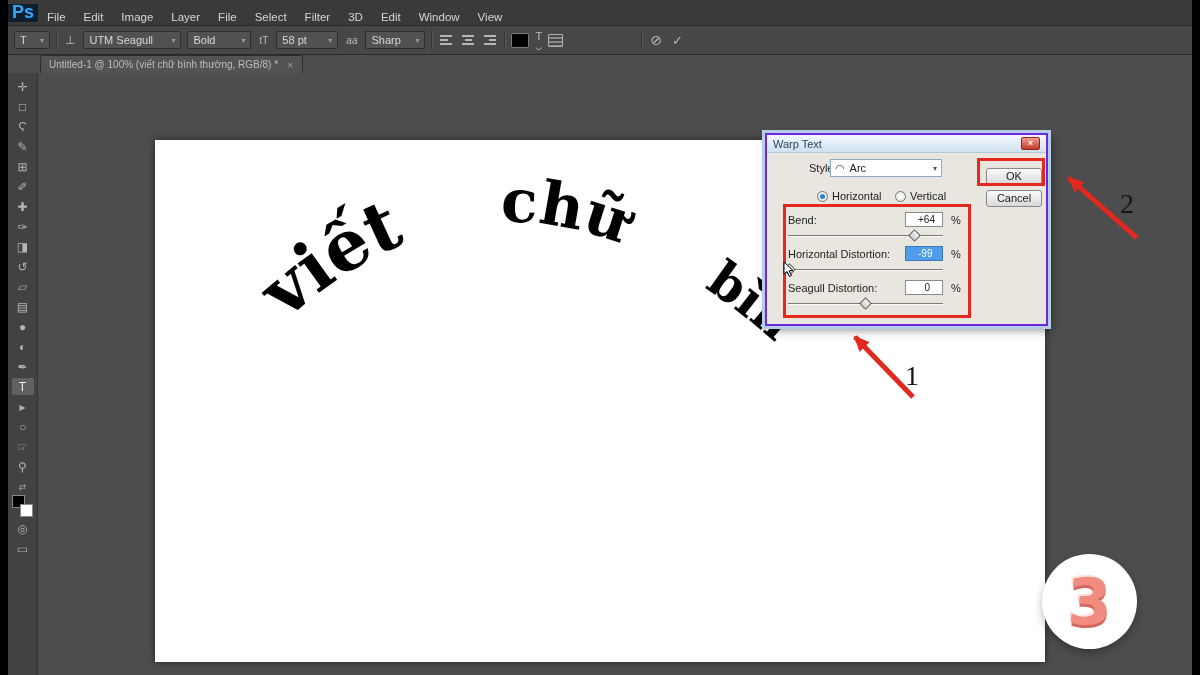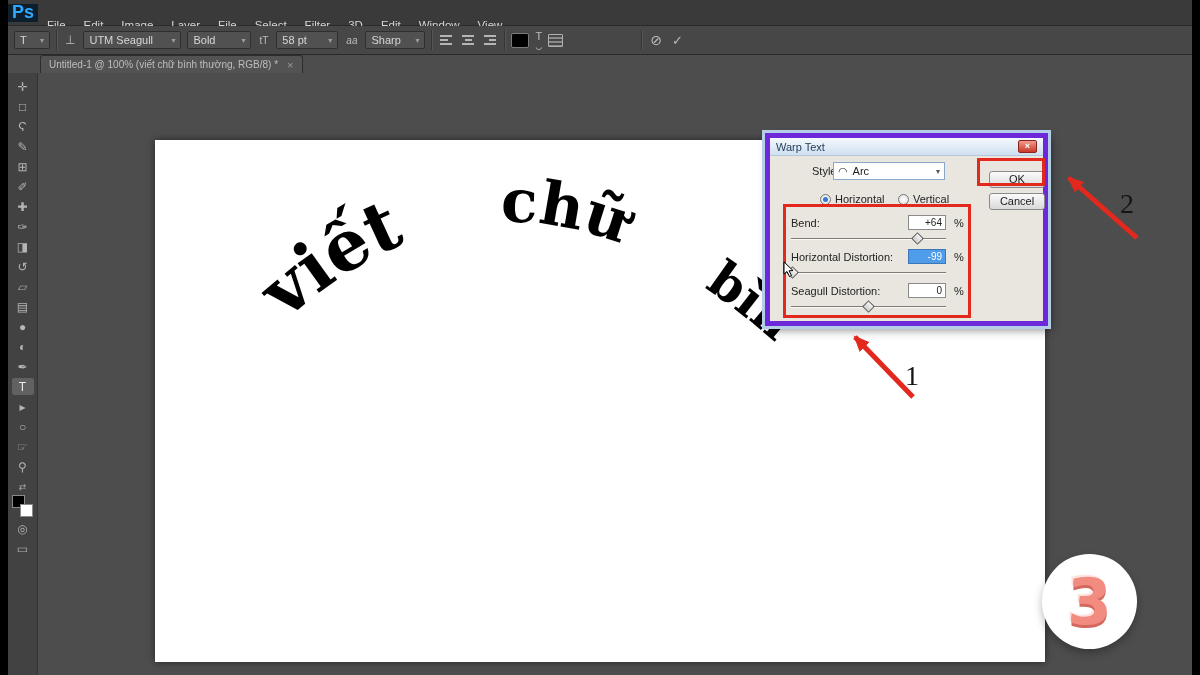--- a/index.html
+++ b/index.html
@@ -6,21 +6,21 @@
   html,body { width:1200px; height:675px; }
   body { background:#000; position:relative; overflow:hidden;
          font-family:"Liberation Sans", sans-serif; }
   .app { position:absolute; left:8px; right:8px; top:0; bottom:0; background:#4d4d4d; }
 
   
   .menubar { position:absolute; top:0; left:0; right:0; height:26px; background:#3a3a3a;
              border-bottom:1px solid #2a2a2a; display:flex; align-items:center; }
   .ps-logo { width:30px; height:18px; background:#0d1f2d; color:#31a8ff; font-weight:bold;
              font-size:18px; display:flex; align-items:center; justify-content:center; }
-  .menu-item { padding:12px 9px; font-size:11.5px; color:#d6d6d6; height:26px; line-height:26px; }
+  .menu-item { padding:4px 9px; font-size:11.5px; color:#d6d6d6; height:26px; line-height:26px; }
 
   
   .optionsbar { position:absolute; top:26px; left:0; right:0; height:29px; background:#474747;
                 border-bottom:1px solid #2a2a2a; display:flex; align-items:center; gap:6px;
                 padding:0 6px; color:#c9c9c9; font-size:11px; }
   .field { background:#515151; border:1px solid #2e2e2e; border-radius:2px; height:18px;
            display:flex; align-items:center; padding:0 5px; gap:4px; color:#d6d6d6; }
   .dd-arrow { font-size:8px; color:#9d9d9d; margin-left:auto; padding-left:4px; }
   .vdiv { width:1px; height:20px; background:#353535; box-shadow:1px 0 0 #565656; }
   .baricon { color:#bcbcbc; font-size:12px; padding:0 2px; }
@@ -54,37 +54,37 @@
   .swatch-bg { position:absolute; right:1px; bottom:0; width:13px; height:13px; background:#fff; border:1px solid #8a8a8a; }
 
   
   .canvas-area { position:absolute; left:30px; top:73px; right:0; bottom:0; background:#4d4d4d; }
   .canvas { position:absolute; left:117px; top:67px; width:890px; height:522px; background:#fff;
             box-shadow:0 0 7px rgba(0,0,0,.55); }
   .warp-svg { position:absolute; inset:0; }
 
   
   .dialog { position:absolute; left:765px; top:133px; width:283px; height:193px; z-index:5;
-            background:#e9e6df; border:5px solid #6d28d9;
+            background:#e9e6df; border:2px solid #6d28d9;
             box-shadow:0 0 0 3px #b4cde8, 3px 4px 9px rgba(0,0,0,.45); }
   .dialog-title { height:18px; background:linear-gradient(#f4f9fd,#cfe0f0); border-bottom:1px solid #b5c7da;
                   display:flex; align-items:center; padding:0 6px; font-size:11px; color:#1f3b57; }
   .close-btn { margin-left:auto; width:19px; height:13px; background:linear-gradient(#f09a8c,#c93a28);
                border:1px solid #8e2417; border-radius:2px; color:#fff; font-size:9px; line-height:11px;
                text-align:center; font-weight:bold; }
   .dialog-body { position:relative; height:174px; font-size:11px; color:#222; }
   .dlg-label { position:absolute; }
   .style-dd { position:absolute; left:63px; top:6px; width:112px; height:18px; background:#fff;
               border:1px solid #8aa8c8; display:flex; align-items:center; gap:5px; padding:0 4px; font-size:11px; }
   .radio { width:11px; height:11px; border-radius:50%; border:1px solid #777;
            background:radial-gradient(#fff,#dcdcdc); position:absolute; }
   .radio.on::after { content:""; position:absolute; left:2px; top:2px; width:5px; height:5px;
                      border-radius:50%; background:#2f7bd8; }
   .value-box { position:absolute; left:138px; width:38px; height:15px; background:#fff; border:1px solid #8a8a8a;
-               font-size:10px; text-align:right; padding:1px 3px; }
+               font-size:10px; text-align:right; padding:1px 12px; }
   .value-box.selected { background:#4f9ceb; color:#fff; border-color:#3c78b8; }
   .unit { position:absolute; left:184px; font-size:11px; }
   .slider-track { position:absolute; left:21px; width:155px; height:2px; background:#7e7b74;
                   border-bottom:1px solid #fbfaf6; }
   .slider-thumb { position:absolute; top:-4px; width:9px; height:9px; margin-left:-5px;
                   background:linear-gradient(#f4f4f4,#cfcfcf); border:1px solid #5c5c5c; transform:rotate(45deg); }
   .dlg-btn { position:absolute; left:219px; width:56px; height:17px; background:linear-gradient(#fbfbfb,#d9d9d9);
              border:1px solid #8a8a8a; border-radius:3px; font-size:11px; text-align:center; line-height:15px; color:#1a1a1a; }
 
   

